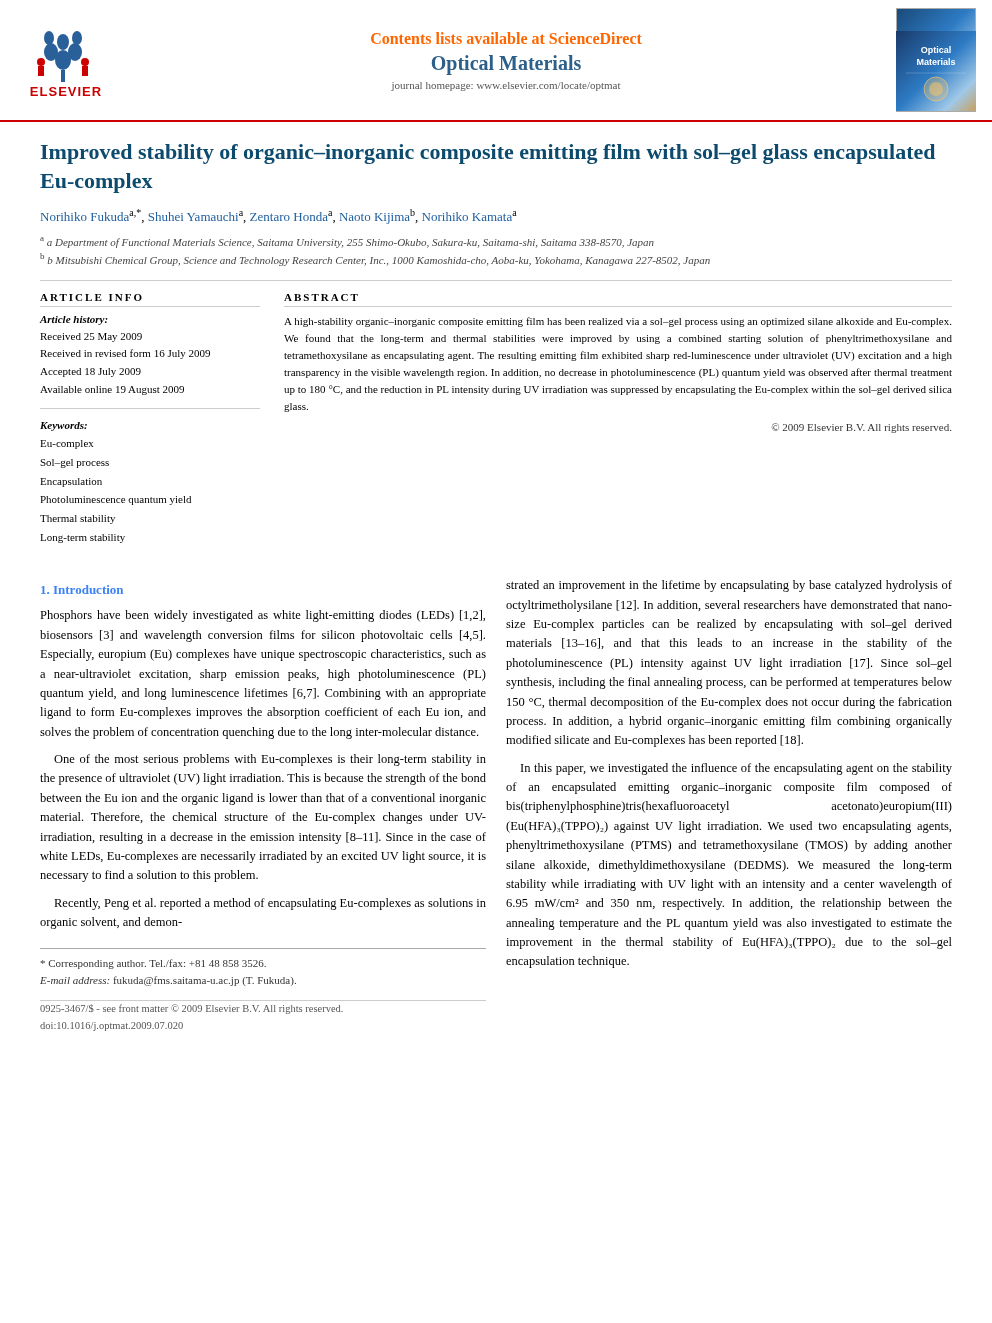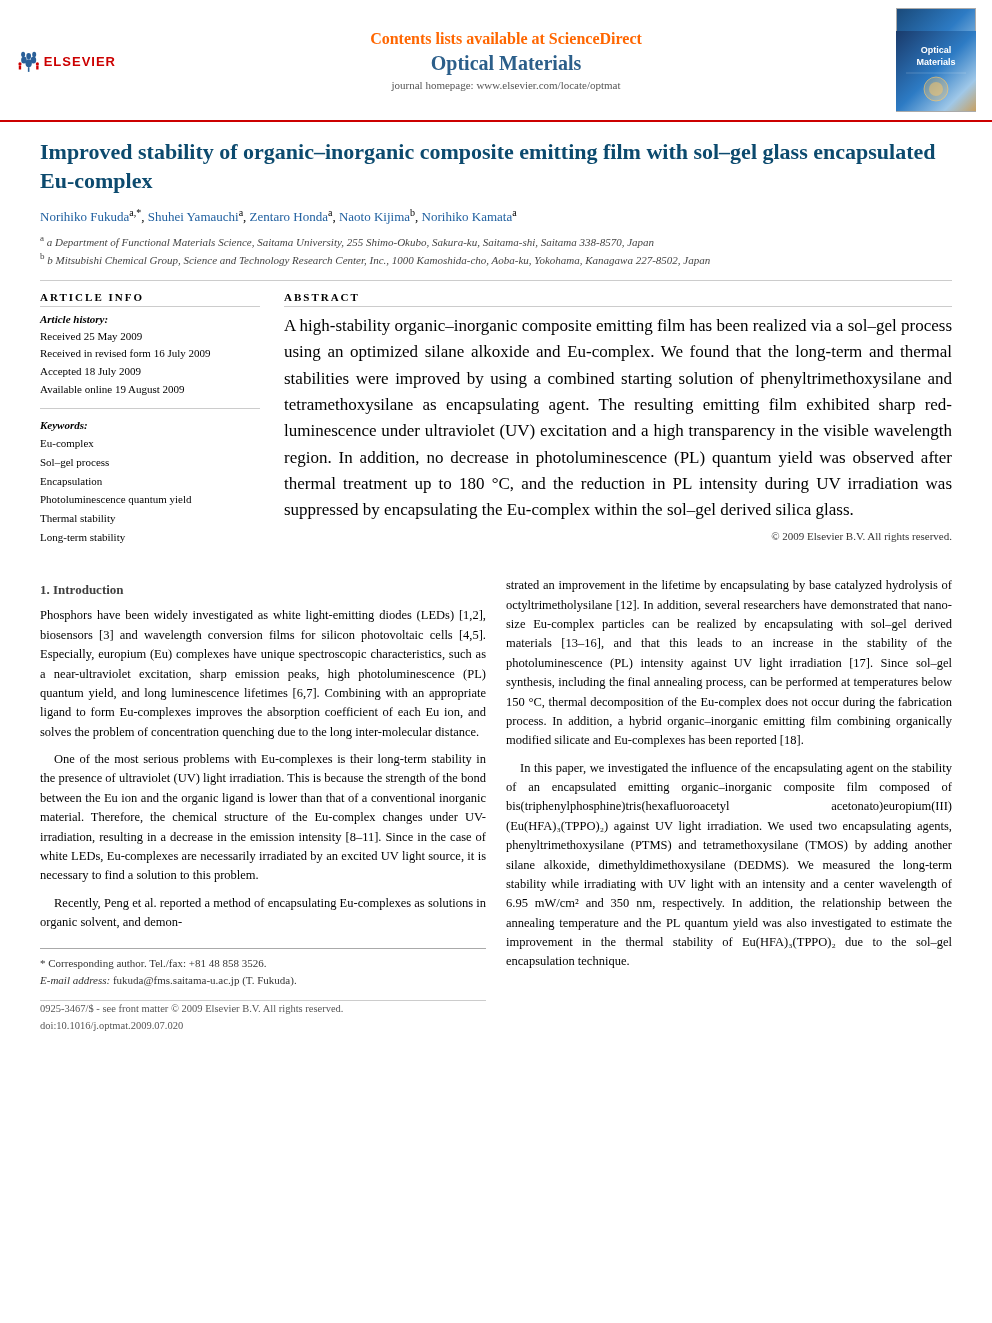--- a/index.html
+++ b/index.html
@@ -24,21 +24,21 @@
       padding: 4px 16px 2px;
     }
     .journal-banner {
       display: flex;
       align-items: center;
       justify-content: space-between;
       padding: 8px 16px;
     }
     .elsevier-logo {
       display: flex;
-      flex-direction: row;
+      flex-direction: column;
       align-items: center;
       width: 100px;
     }
     .elsevier-tree {
       width: 70px;
       height: 60px;
     }
     .elsevier-label {
       font-size: 13px;
       font-weight: bold;
@@ -166,21 +166,21 @@
       font-size: 11px;
       line-height: 1.6;
     }
     .keywords-list {
       font-size: 11px;
       line-height: 1.7;
       list-style: none;
     }
 
     .abstract-text {
-      font-size: 17px;
+      font-size: 11px;
       line-height: 1.55;
       text-align: justify;
     }
 
     .copyright-line {
       font-size: 11px;
       text-align: right;
       margin-top: 6px;
       color: #333;
     }
@@ -194,21 +194,21 @@
     .body-col {
       flex: 1;
       font-size: 12.5px;
       line-height: 1.55;
       text-align: justify;
     }
 
     .section-heading {
       font-size: 13px;
       font-weight: bold;
-      color: #404040;
+      color: #3b82f6;
       margin-bottom: 6px;
       margin-top: 4px;
     }
 
     .body-para {
       margin-bottom: 8px;
       text-indent: 14px;
     }
     .body-para:first-of-type {
       text-indent: 0;

